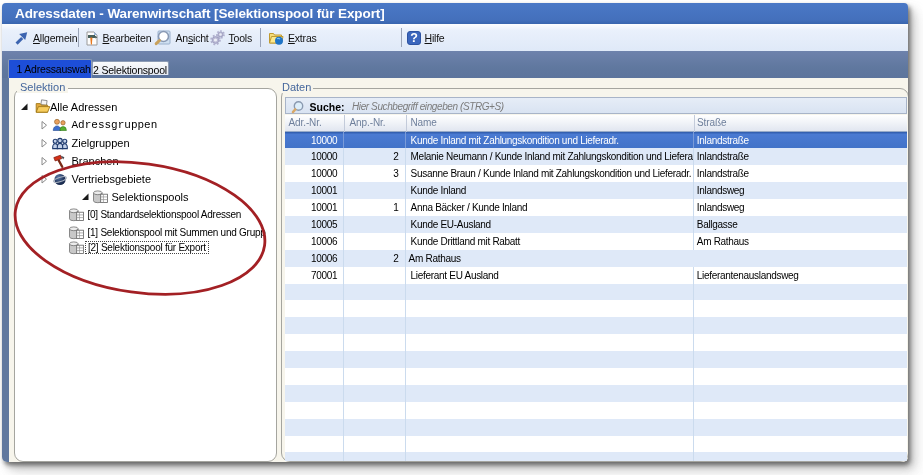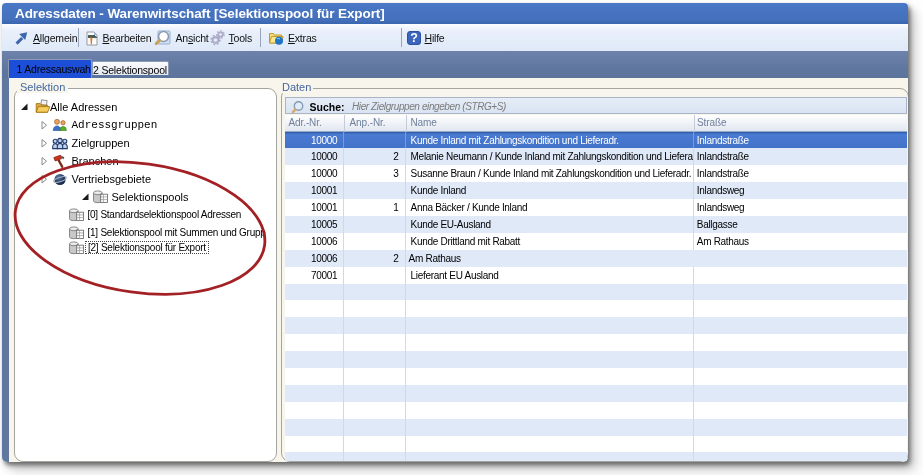--- a/index.html
+++ b/index.html
@@ -235,21 +235,21 @@
       </svg>
       <span class="t l2" style="left:83px;border:1px dotted #444;padding:0 2px;top:2px;">[2] Selektionspool für Export</span>
     </div>
   </div>
   <div id="search">
     <svg style="position:absolute;left:5px;top:1.5px;" width="14" height="14" viewBox="0 0 14 14">
       <circle cx="7.5" cy="6" r="4.2" fill="#ddeefa" stroke="#8a9ab0" stroke-width="1.4"></circle>
       <path d="M4.2,9.5 L2,12" stroke="#d8a868" stroke-width="2.6" stroke-linecap="round"></path>
     </svg>
     <span style="position:absolute;left:24px;top:2.5px;font-weight:bold;color:#000;">Suche:</span>
-    <span style="position:absolute;left:66.5px;top:2.5px;font-style:italic;color:#7c7c7c;font-size:10px;letter-spacing:-0.4px;">Hier Zielgruppen eingeben (STRG+S)</span>
+    <span style="position:absolute;left:66.5px;top:2.5px;font-style:italic;color:#7c7c7c;font-size:10px;letter-spacing:-0.4px;">Hier Suchbegriff eingeben (STRG+S)</span>
   </div>
   <div id="ghead">
     <span style="left:4px;">Adr.-Nr.</span>
     <span style="left:65px;">Anp.-Nr.</span>
     <span style="left:126px;">Name</span>
     <span style="left:412.5px;">Straße</span>
     <i style="position:absolute;left:59.8px;top:0;width:1px;height:17px;background:#c3cbda;"></i>
     <i style="position:absolute;left:121.1px;top:0;width:1px;height:17px;background:#c3cbda;"></i>
     <i style="position:absolute;left:409.3px;top:0;width:1px;height:17px;background:#c3cbda;"></i>
   </div>
@@ -298,20 +298,21 @@
       </div>
     <div class="r alt">
         <div class="c1">10006</div>
         <div class="c2">2</div>
         <div class="c4">Am Rathaus</div>
       </div>
     <div class="r">
         <div class="c1">70001</div>
         <div class="c2"></div>
         <div class="c3">Lieferant EU Ausland</div>
+        <div class="c4">Lieferantenauslandsweg</div>
       </div>
     <div class="r alt">
         <div class="c1"></div>
         <div class="c2"></div>
         <div class="c3"></div>
         <div class="c4"></div>
       </div>
     <div class="r">
         <div class="c1"></div>
         <div class="c2"></div>

